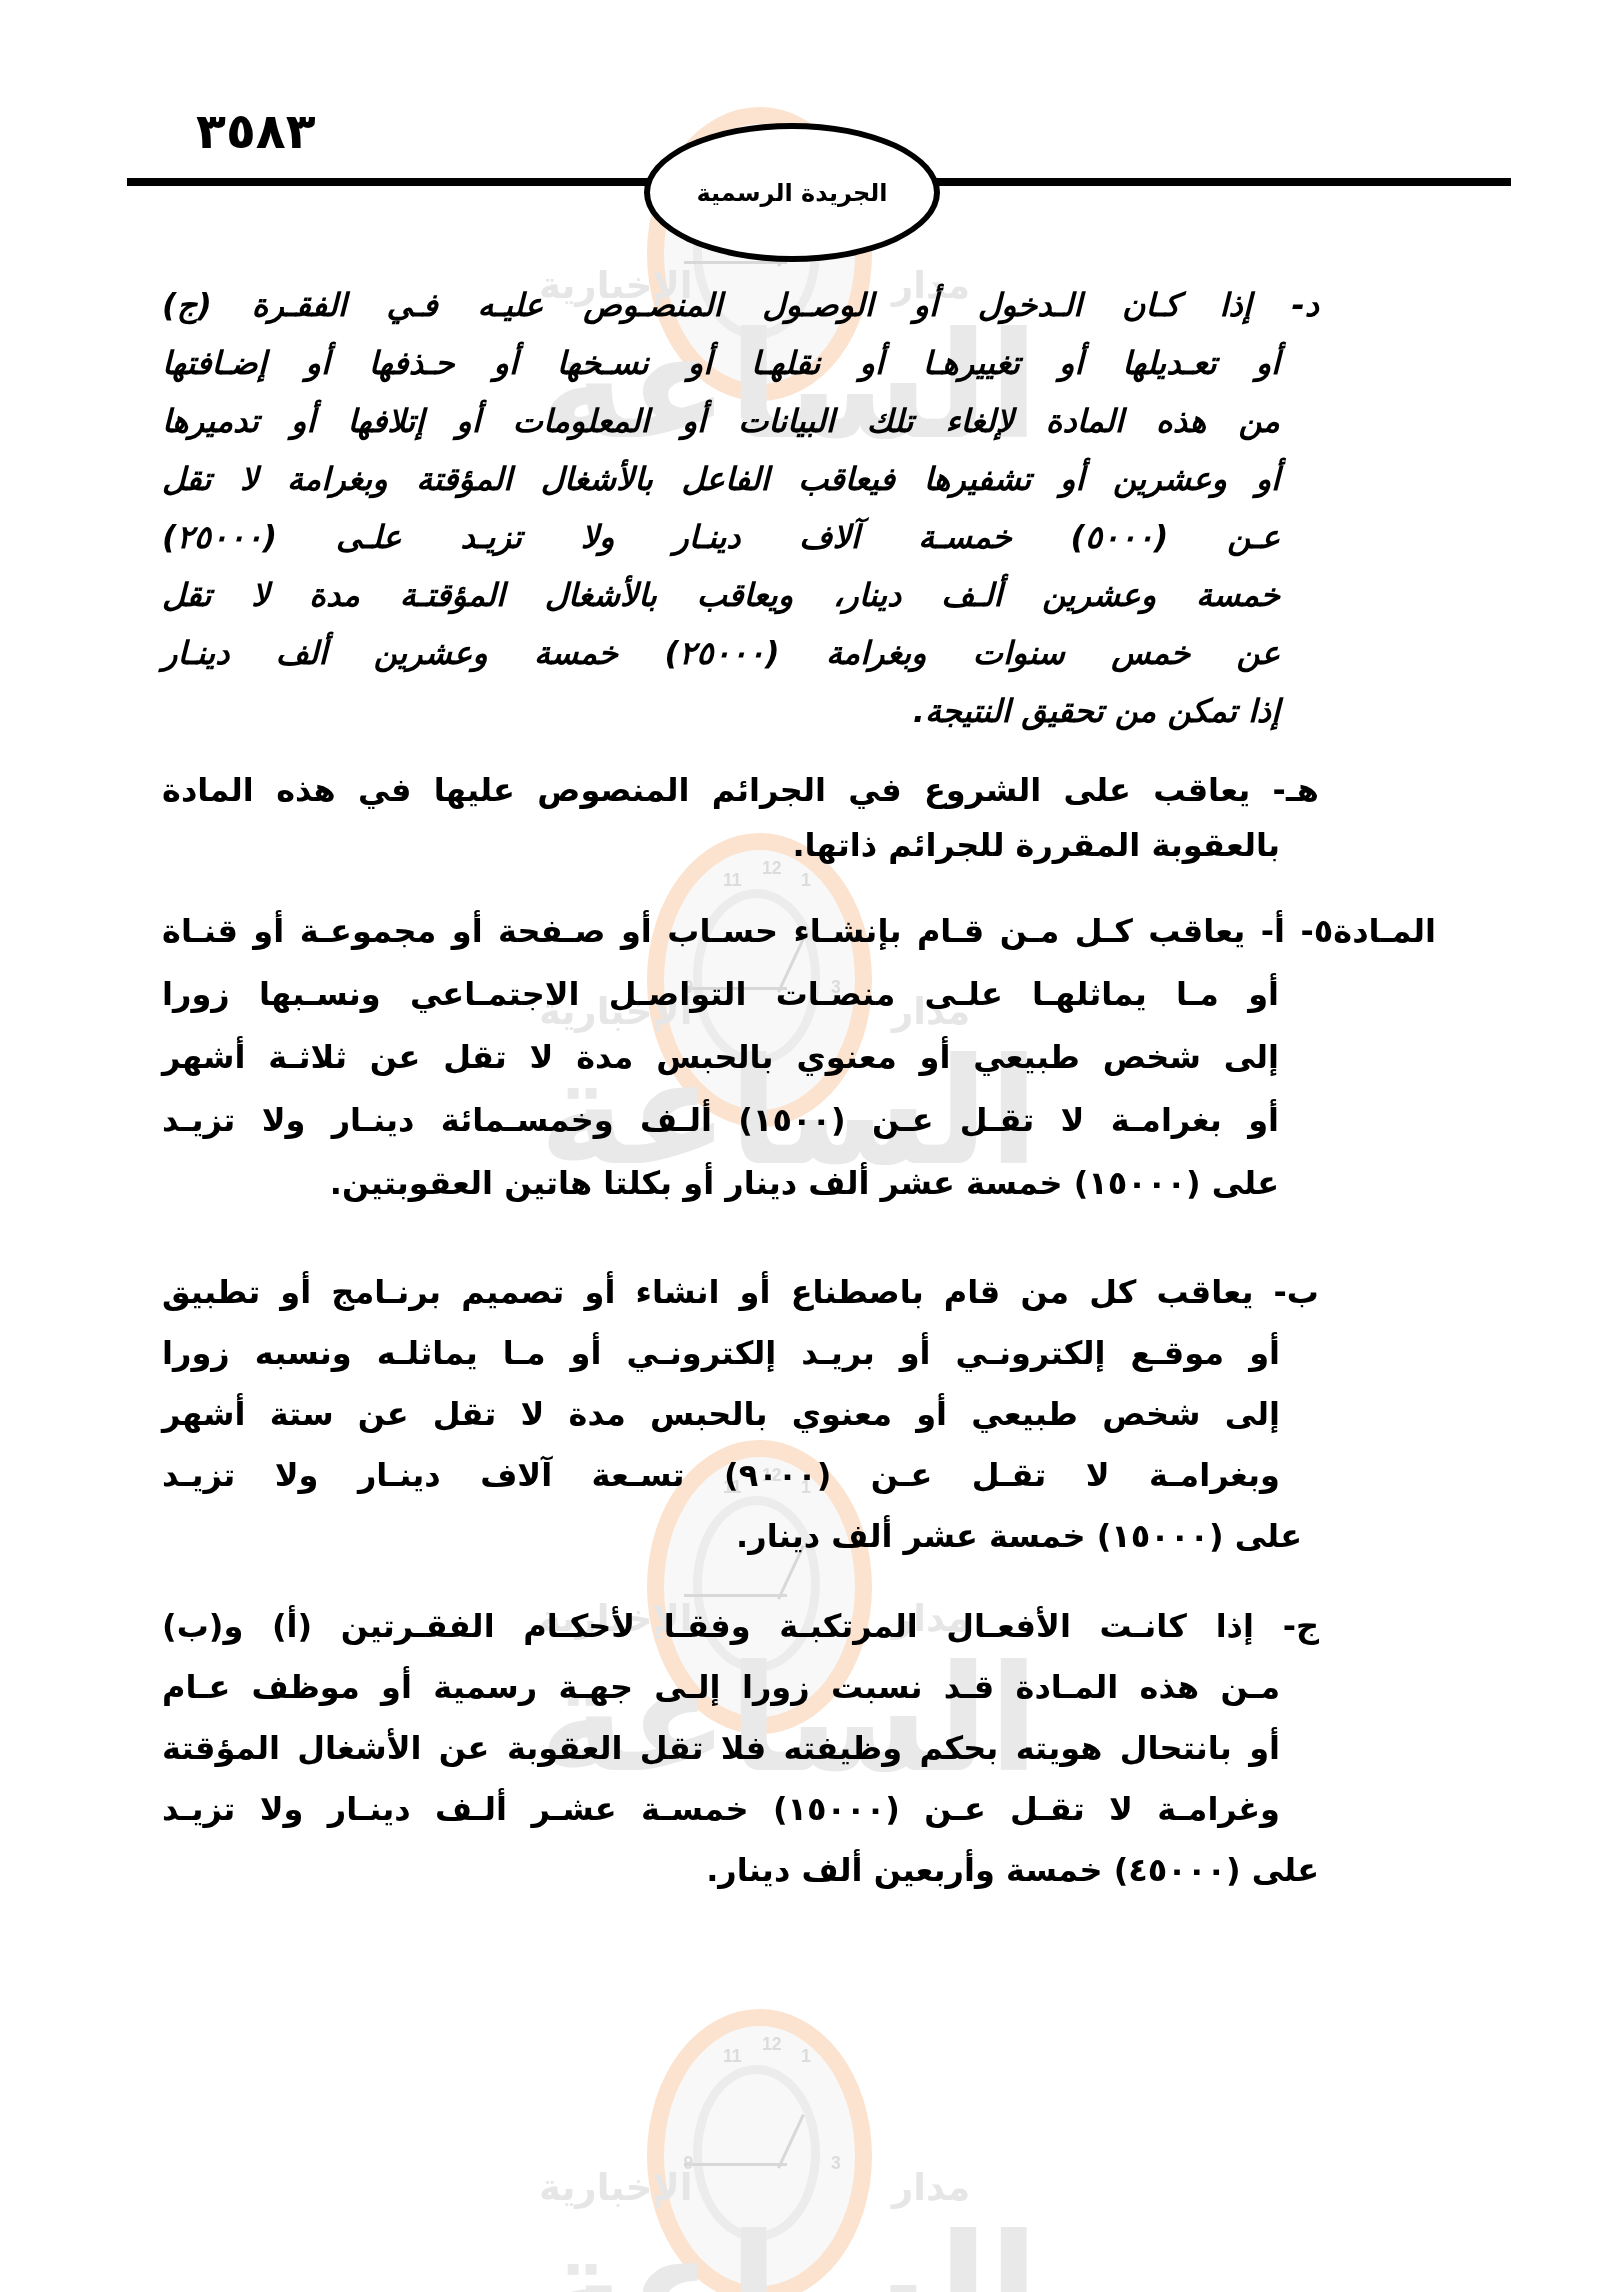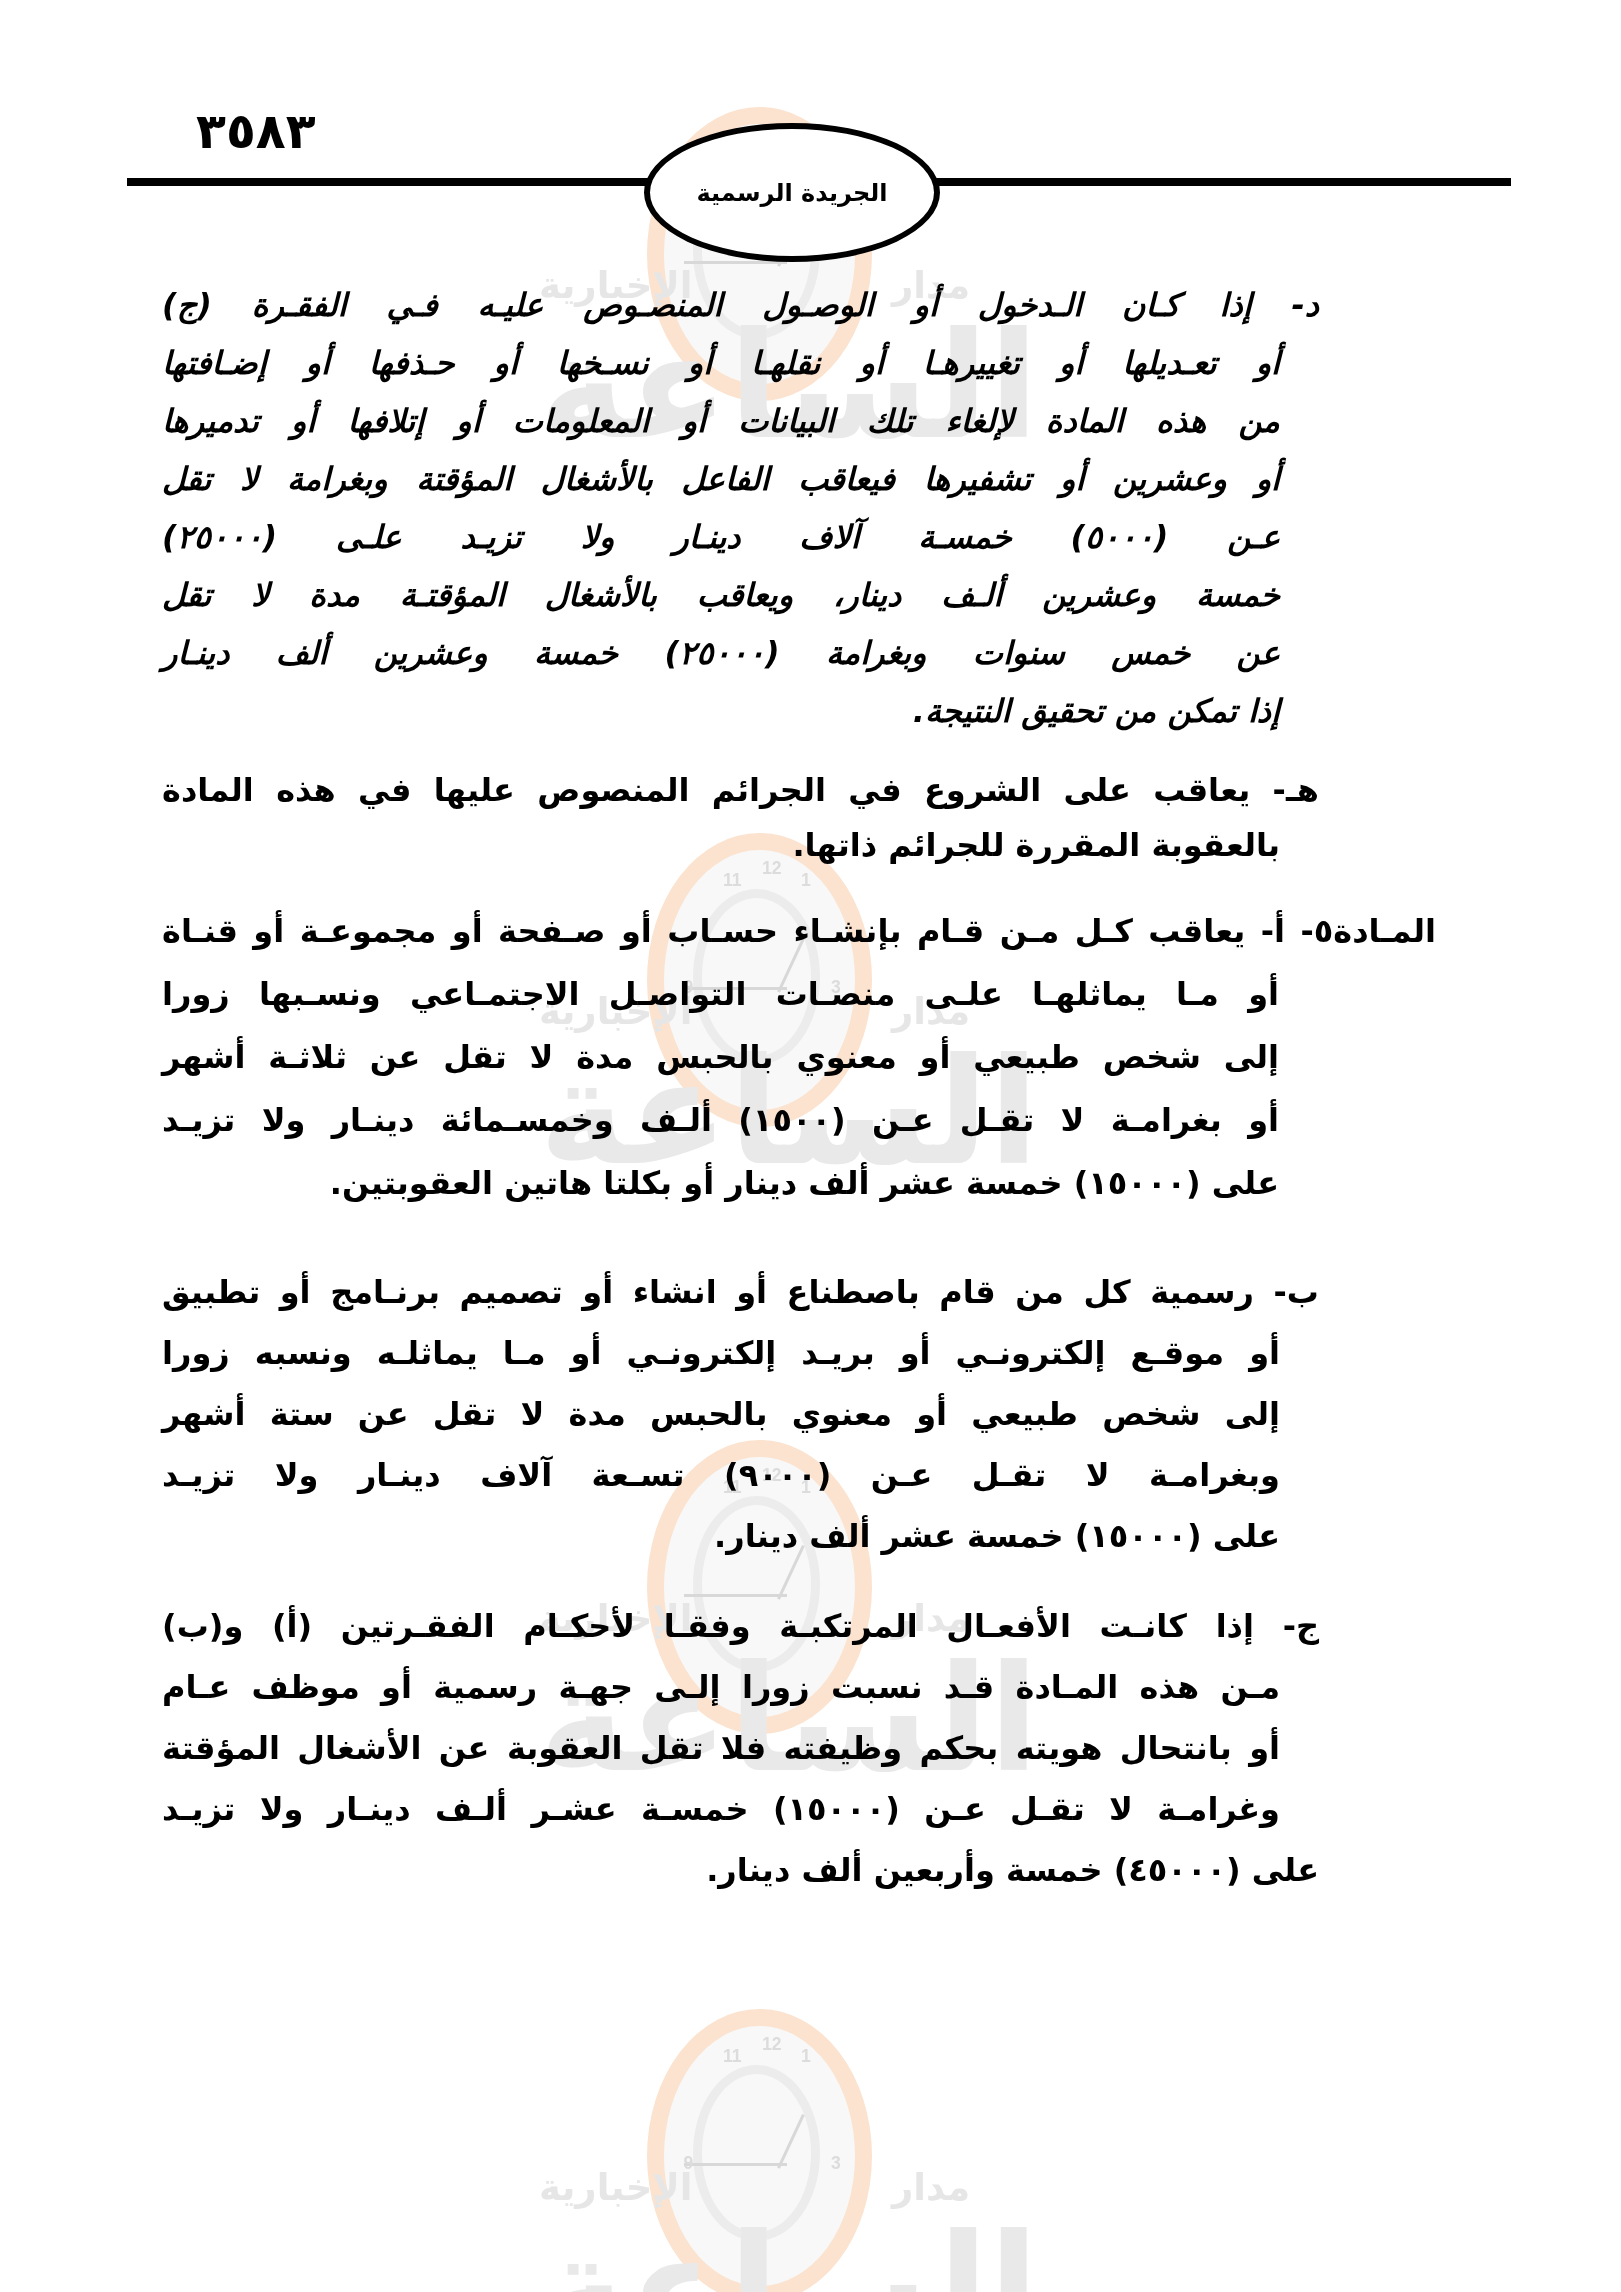--- a/index.html
+++ b/index.html
@@ -242,25 +242,25 @@
 
   <div class="para" style="left:162px; width:1274px; top:900px; line-height:63px;">
     <span class="line">المـادة٥- أ- يعاقب كـل مـن قـام بإنشـاء حسـاب أو صـفحة أو مجموعـة أو قنـاة</span>
     <span class="line" style="margin-right:157px;">أو مـا يماثلهـا علـى منصـات التواصـل الاجتمـاعي ونسـبها زورا</span>
     <span class="line" style="margin-right:157px;">إلى شخص طبيعي أو معنوي بالحبس مدة لا تقل عن ثلاثـة أشهر</span>
     <span class="line" style="margin-right:157px;">أو بغرامـة لا تقـل عـن (١٥٠٠) ألـف وخمسـمائة دينـار ولا تزيـد</span>
     <span class="line last" style="margin-right:157px;">على (١٥٠٠٠) خمسة عشر ألف دينار أو بكلتا هاتين العقوبتين.</span>
   </div>
 
   <div class="para" style="left:162px; width:1157px; top:1262px; line-height:61px;">
-    <span class="line">ب- رسمية كل من قام باصطناع أو انشاء أو تصميم برنـامج أو تطبيق</span>
+    <span class="line">ب- يعاقب كل من قام باصطناع أو انشاء أو تصميم برنـامج أو تطبيق</span>
     <span class="line" style="margin-right:39px;">أو موقـع إلكترونـي أو بريـد إلكترونـي أو مـا يماثلـه ونسبه زورا</span>
     <span class="line" style="margin-right:39px;">إلى شخص طبيعي أو معنوي بالحبس مدة لا تقل عن ستة أشهر</span>
     <span class="line" style="margin-right:39px;">وبغرامـة لا تقـل عـن (٩٠٠٠) تسـعة آلاف دينـار ولا تزيـد</span>
-    <span class="line last" style="margin-right:39px;">على (١٥٠٠٠) خمسة عشر ألف دينار.</span>
+    <span class="line last" style="margin-right:17px;">على (١٥٠٠٠) خمسة عشر ألف دينار.</span>
   </div>
 
   <div class="para" style="left:162px; width:1157px; top:1596px; line-height:61px;">
     <span class="line">ج- إذا كانـت الأفعـال المرتكبـة وفقـا لأحكـام الفقـرتين (أ) و(ب)</span>
     <span class="line" style="margin-right:39px;">مـن هذه المـادة قـد نسبت زورا إلـى جهـة رسمية أو موظف عـام</span>
     <span class="line" style="margin-right:39px;">أو بانتحال هويته بحكم وظيفته فلا تقل العقوبة عن الأشغال المؤقتة</span>
     <span class="line" style="margin-right:39px;">وغرامـة لا تقـل عـن (١٥٠٠٠) خمسـة عشـر ألـف دينـار ولا تزيـد</span>
     <span class="line last" style="">على (٤٥٠٠٠) خمسة وأربعين ألف دينار.</span>
   </div>
 

